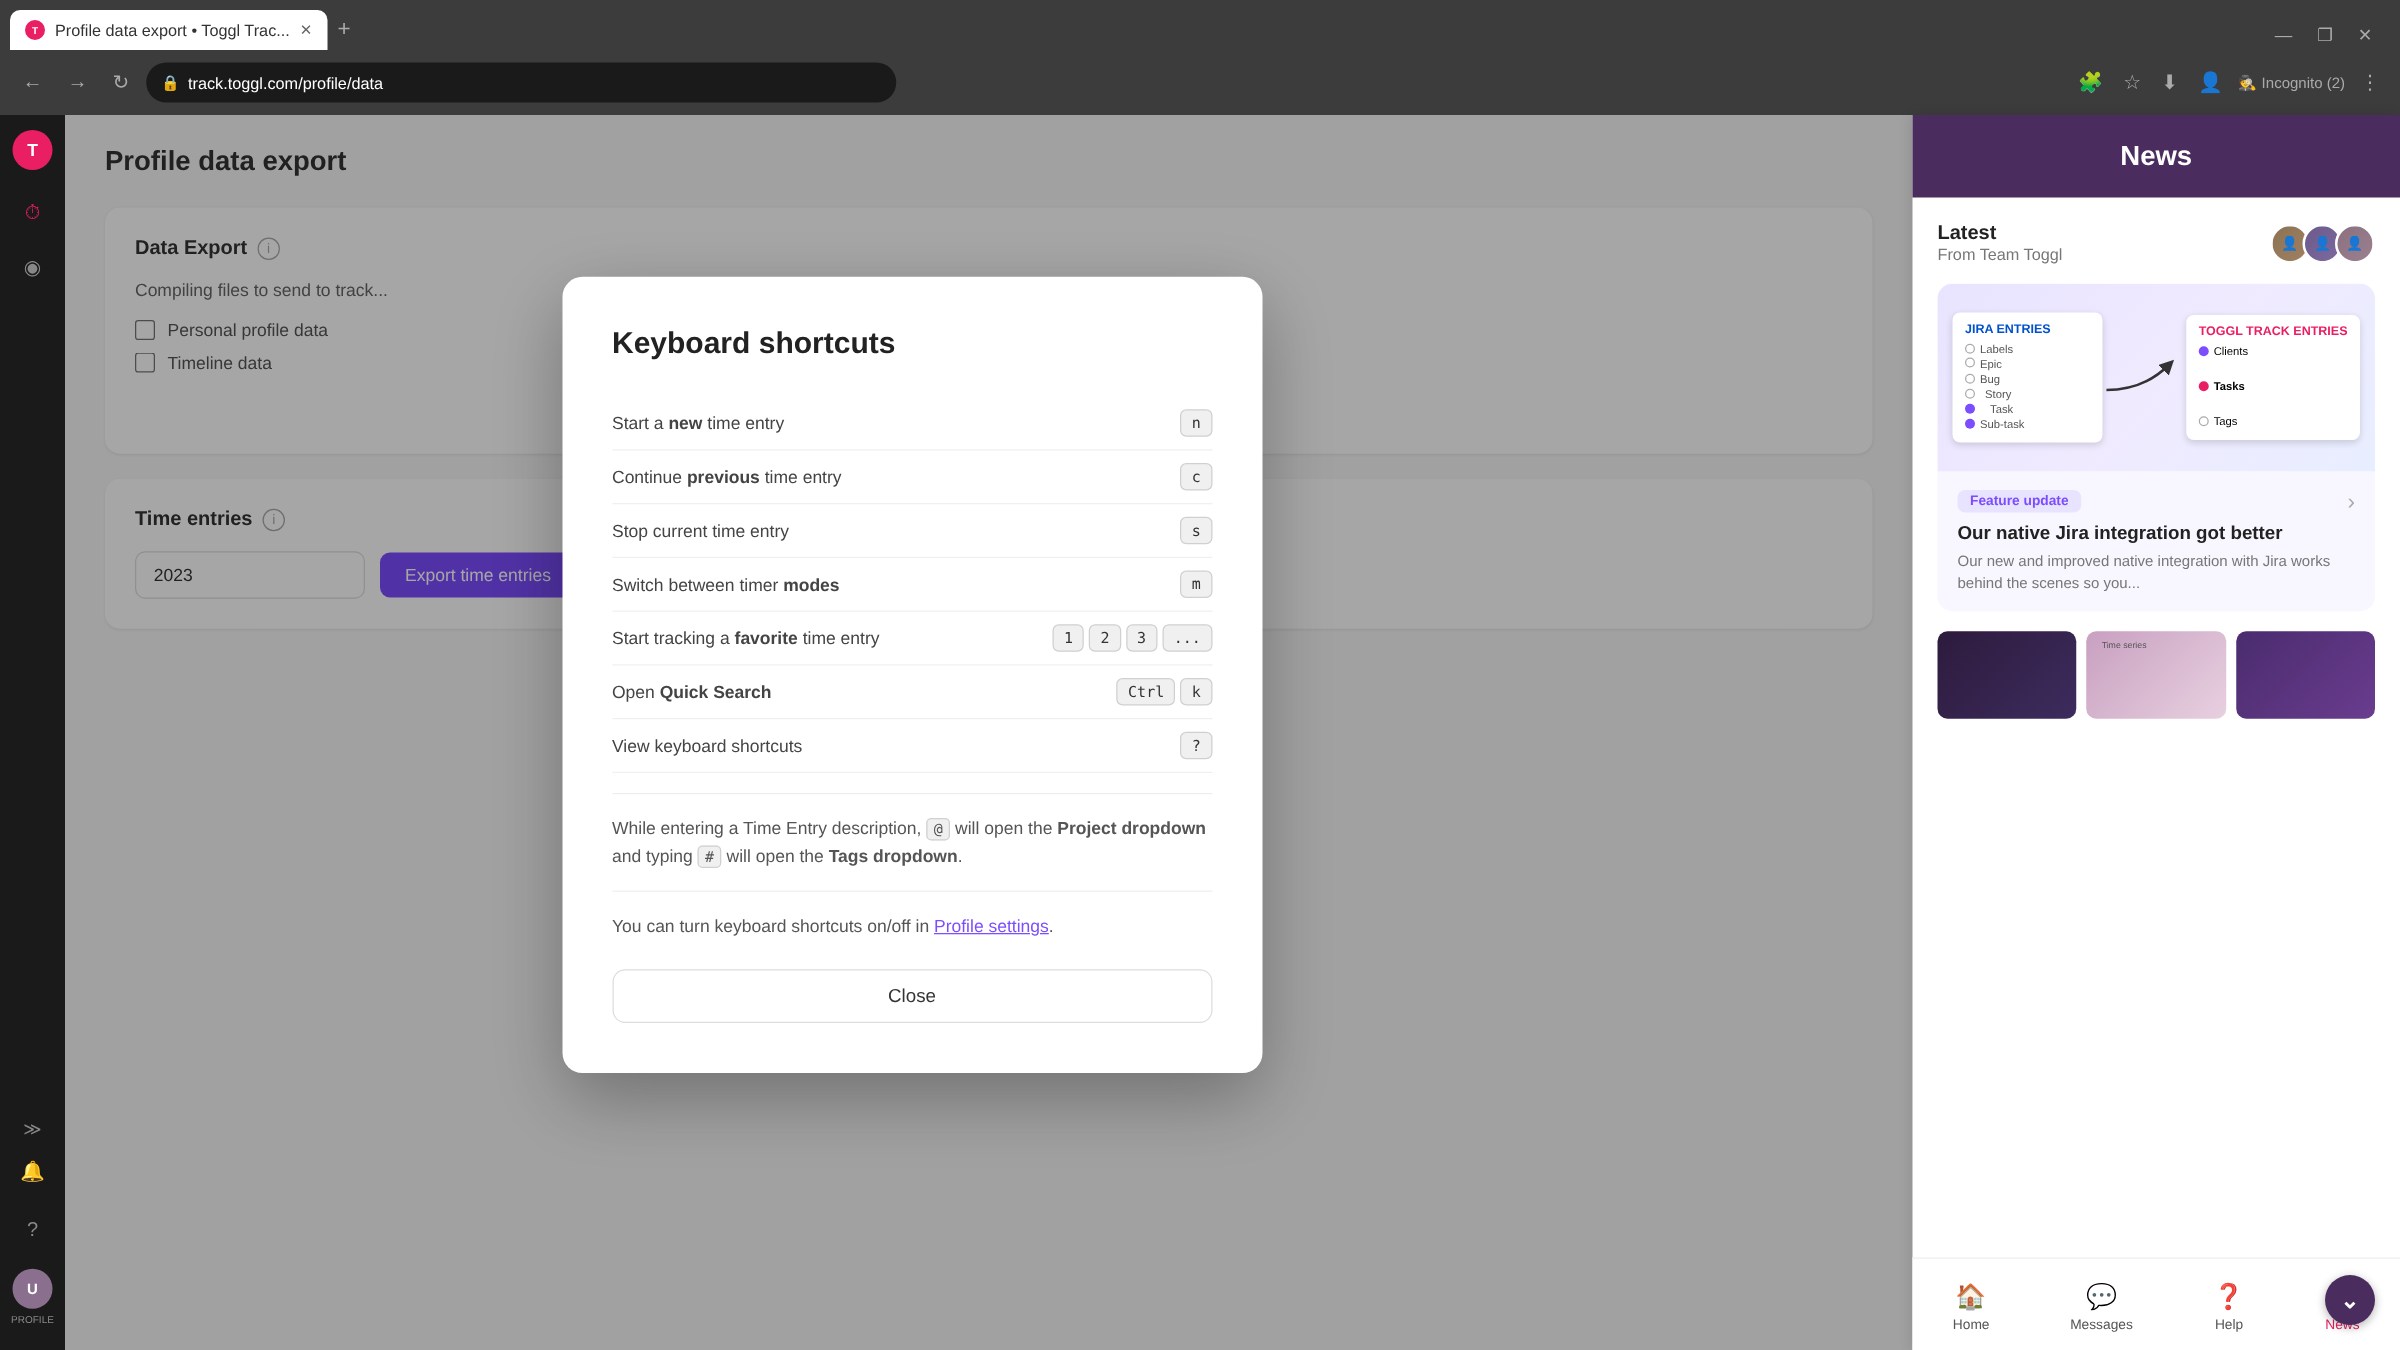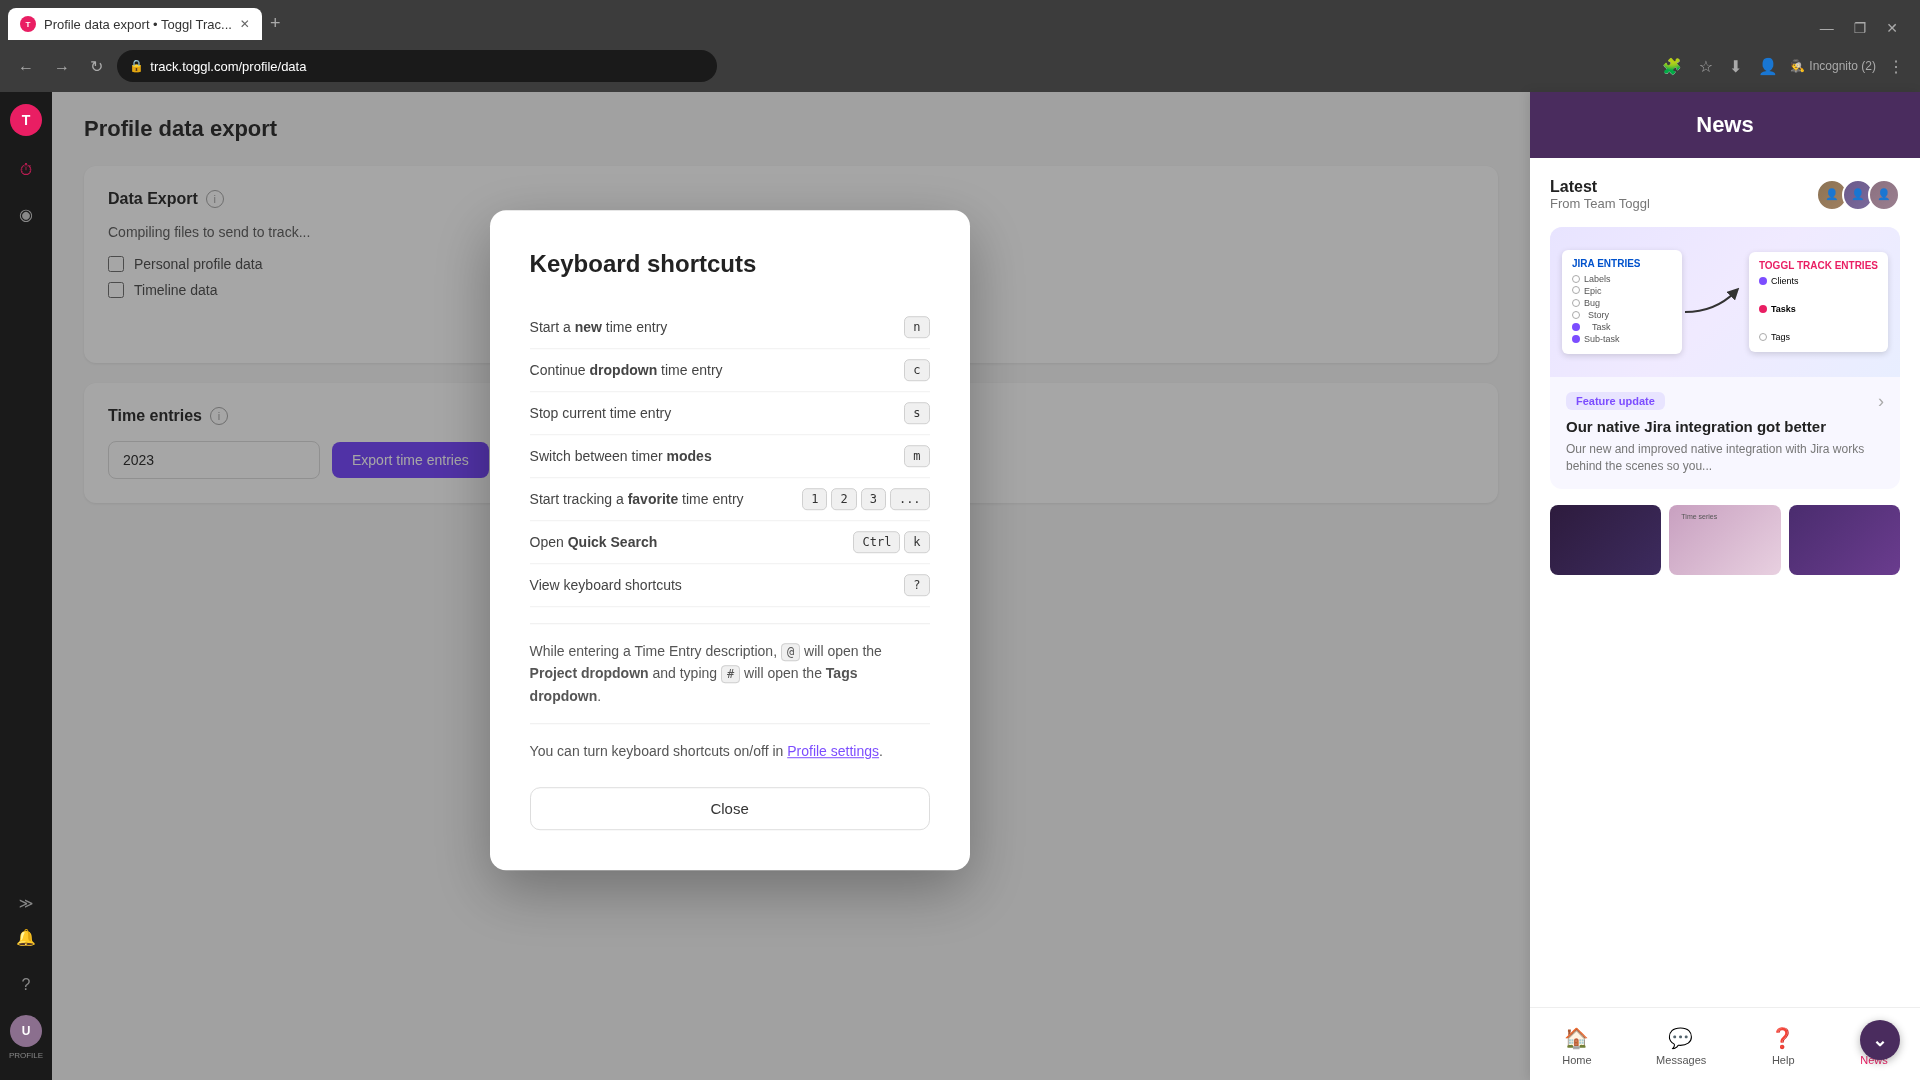--- a/index.html
+++ b/index.html
@@ -43,28 +43,28 @@
     .section-title { font-size: 16px; font-weight: 600; color: #333; }
     .info-icon { width: 18px; height: 18px; border-radius: 50%; border: 1.5px solid #aaa; display: flex; align-items: center; justify-content: center; font-size: 11px; color: #aaa; cursor: pointer; }
     .status-text { color: #666; font-size: 14px; margin-bottom: 16px; }
     .checkbox-item { display: flex; align-items: center; gap: 10px; margin-bottom: 10px; }
     .checkbox-item input[type="checkbox"] { width: 16px; height: 16px; accent-color: #7c4dff; }
     .checkbox-label { font-size: 14px; color: #555; }
     .compiling-text { color: #999; font-size: 13px; text-align: center; padding: 8px 0; }
 
     
     .time-entries-row { display: flex; align-items: center; gap: 12px; margin-top: 8px; }
-    .year-input { border: 1.5px solid #ddd; border-radius: 8px; padding: 10px 14px; font-size: 14px; color: #333; width: 212px; outline: none; }
+    .year-input { border: 1.5px solid #ddd; border-radius: 8px; padding: 10px 14px; font-size: 14px; color: #333; width: 184px; outline: none; }
     .export-btn { background: #7c4dff; color: white; border: none; border-radius: 8px; padding: 10px 20px; font-size: 14px; font-weight: 500; cursor: pointer; }
 
     
     .modal-backdrop { position: fixed; top: 92px; left: 52px; right: 0; bottom: 0; background: rgba(0,0,0,0.35); z-index: 100; }
 
     
-    .modal { position: fixed; top: 50%; left: 38%; transform: translate(-50%, -50%); background: white; border-radius: 16px; padding: 40px; width: 480px; z-index: 200; box-shadow: 0 20px 60px rgba(0,0,0,0.3); }
+    .modal { position: fixed; top: 50%; left: 38%; transform: translate(-50%, -50%); background: white; border-radius: 16px; padding: 40px; width: 560px; z-index: 200; box-shadow: 0 20px 60px rgba(0,0,0,0.3); }
     .modal-title { font-size: 24px; font-weight: 700; color: #222; margin-bottom: 28px; }
     .shortcut-row { display: flex; align-items: center; justify-content: space-between; padding: 10px 0; border-bottom: 1px solid #f0f0f0; }
     .shortcut-desc { font-size: 14px; color: #444; }
     .shortcut-desc strong { font-weight: 600; }
     .shortcut-keys { display: flex; gap: 4px; align-items: center; }
     .kbd { background: #f0f0f0; border: 1px solid #d0d0d0; border-radius: 5px; padding: 3px 8px; font-size: 12px; font-family: monospace; color: #333; }
     .divider { border: none; border-top: 1px solid #eee; margin: 16px 0; }
     .description-text { font-size: 14px; color: #555; line-height: 1.6; margin-bottom: 16px; }
     .description-text .kbd-inline { background: #f0f0f0; border: 1px solid #d0d0d0; border-radius: 4px; padding: 1px 5px; font-size: 12px; font-family: monospace; }
     .profile-link { color: #7c4dff; text-decoration: underline; cursor: pointer; }
@@ -214,21 +214,21 @@
   <div class="modal">
     <h2 class="modal-title">Keyboard shortcuts</h2>
 
     <div class="shortcut-row">
       <span class="shortcut-desc">Start a <strong>new</strong> time entry</span>
       <div class="shortcut-keys">
         <span class="kbd">n</span>
       </div>
     </div>
     <div class="shortcut-row">
-      <span class="shortcut-desc">Continue <strong>dropdown</strong> time entry</span>
+      <span class="shortcut-desc">Continue <strong>previous</strong> time entry</span>
       <div class="shortcut-keys">
         <span class="kbd">c</span>
       </div>
     </div>
     <div class="shortcut-row">
       <span class="shortcut-desc">Stop current time entry</span>
       <div class="shortcut-keys">
         <span class="kbd">s</span>
       </div>
     </div>

